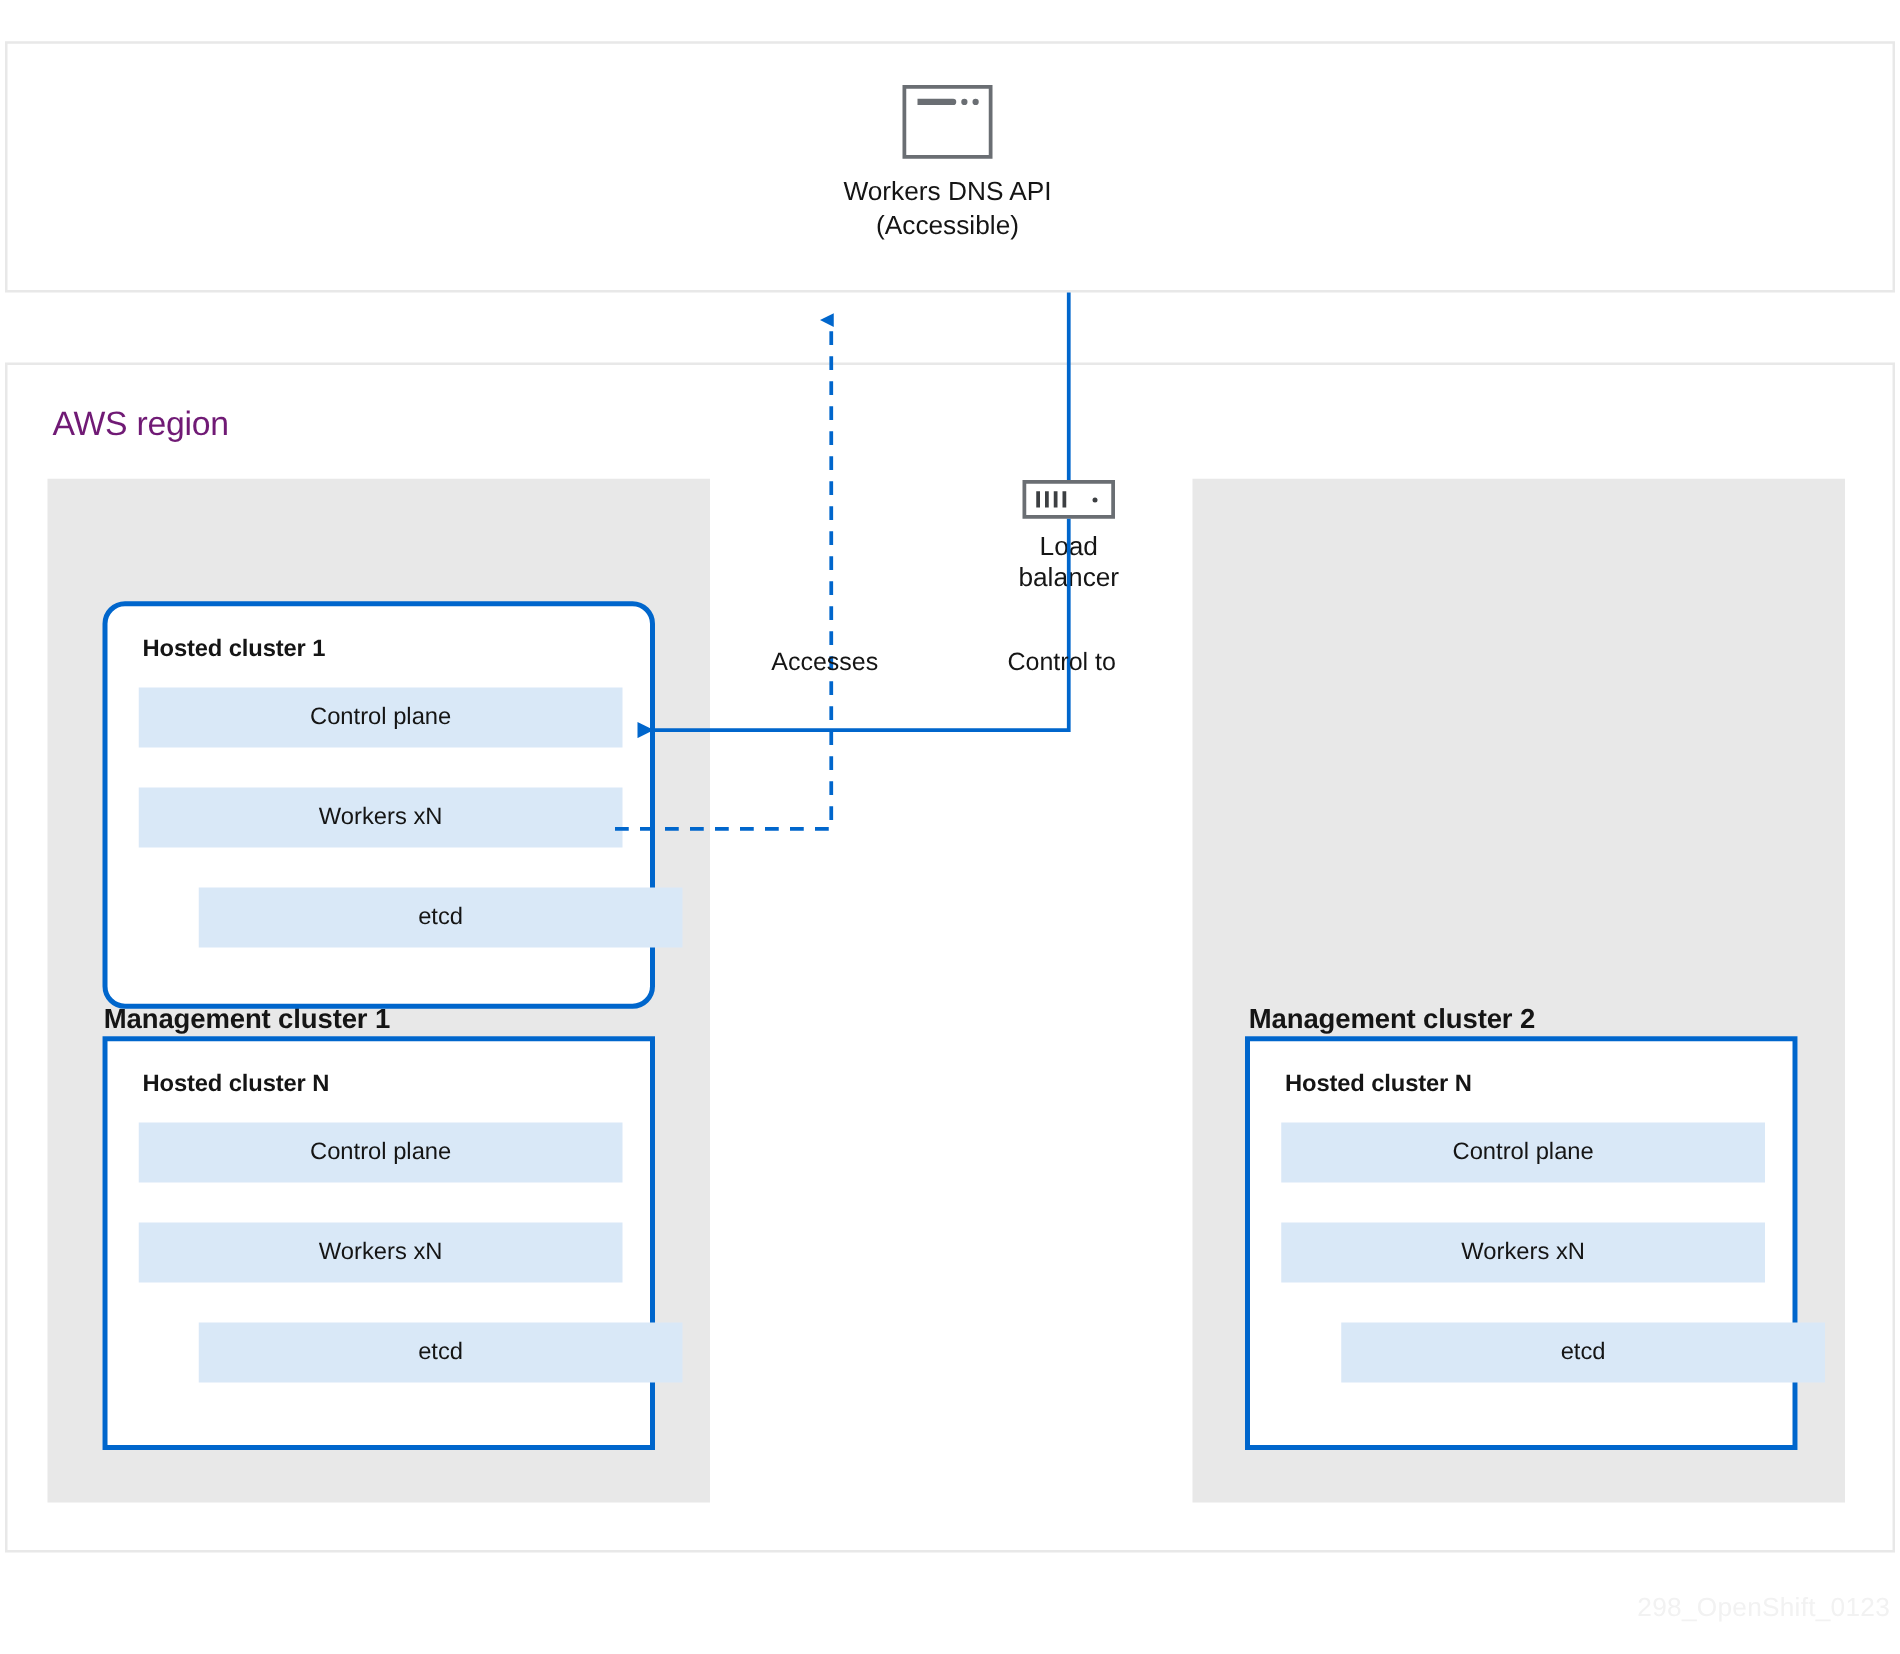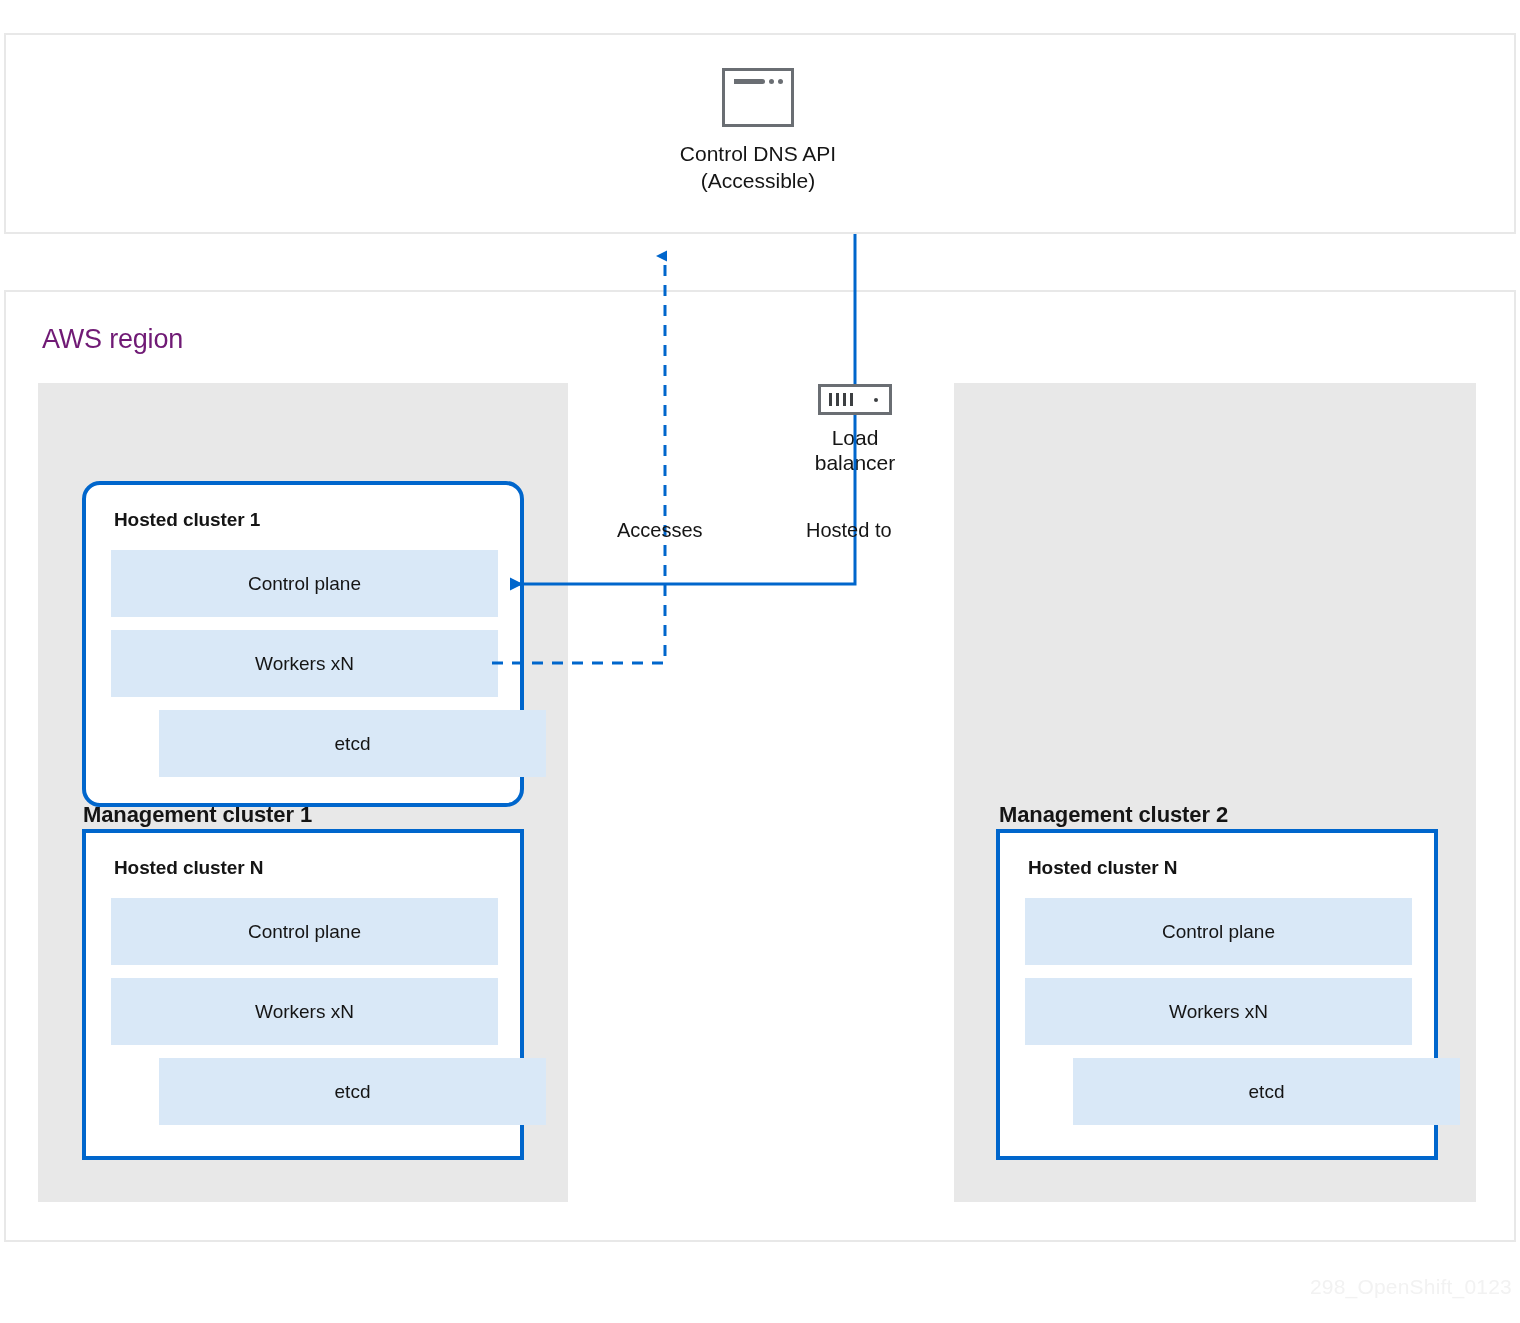--- a/index.html
+++ b/index.html
@@ -99,21 +99,21 @@
     letter-spacing: -0.1px;
     color: #151515;
     white-space: nowrap;
   }
 
   
   .comp-row {
     position: absolute;
     left: 25px;
     width: 387px;
-    height: 67px;
+    height: 48px;
     background: #d9e8f7;
     display: flex;
     align-items: center;
     justify-content: center;
     font-size: 19px;
     color: #151515;
     box-sizing: border-box;
   }
   .comp-row.r0 { top: 65px; }
   .comp-row.r1 { top: 145px; }
@@ -250,21 +250,21 @@
 
   <div id="dns-icon">
     <span class="bar"></span>
     <span class="dots">
       <i></i>
       <i></i>
       <i></i>
     </span>
   </div>
   <div id="dns-label">
-    <span>Control DNS API</span>
+    <span>Workers DNS API</span>
     <span class="l2">(Accessible)</span>
   </div>
 
   <div class="outer-box" id="aws-container"></div>
   <div id="aws-region-title">AWS region</div>
 
   <div class="mgmt-panel" id="mgmt-1">
     <div class="mgmt-title" id="mgmt-1-title">Management cluster 1</div>
   </div>
 
@@ -317,17 +317,17 @@
       </marker>
     </defs>
 
     <path d="M855,234 L855,384" stroke="#0066cc" stroke-width="3" fill="none"></path>
     <path d="M855,415 L855,584 L512,584" stroke="#0066cc" stroke-width="3" fill="none" marker-end="url(#arrow-left)"></path>
 
     <path d="M492,663 L665,663 L665,256" stroke="#0066cc" stroke-width="3" fill="none" stroke-dasharray="11,9" marker-end="url(#arrow-up)"></path>
   </svg>
 
   <div class="edge-label" id="label-accesses">Accesses</div>
-  <div class="edge-label" id="label-points-to">Hosted to</div>
+  <div class="edge-label" id="label-points-to">Control to</div>
 
   <div id="watermark">298_OpenShift_0123</div>
 
 </div>
 
 </body></html>

